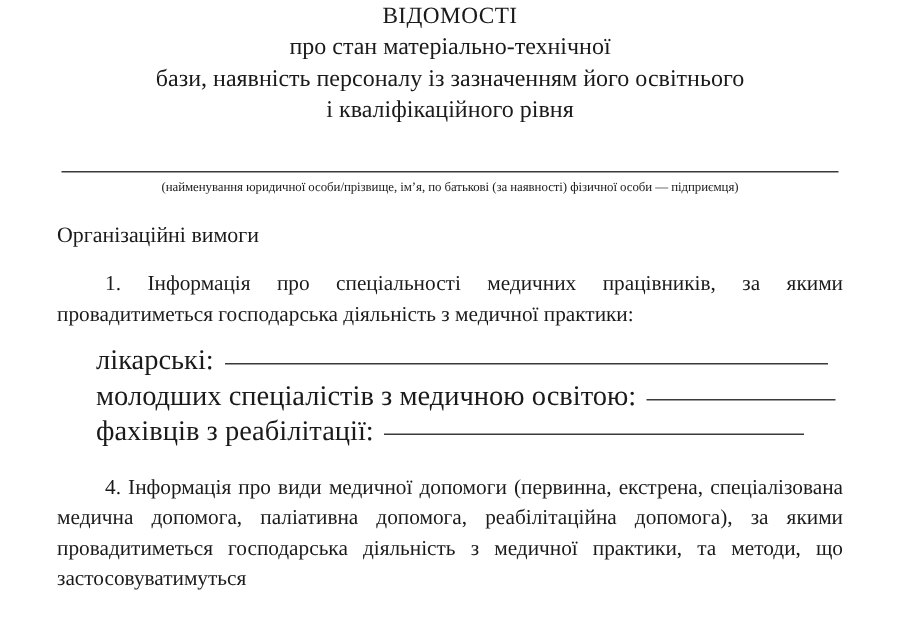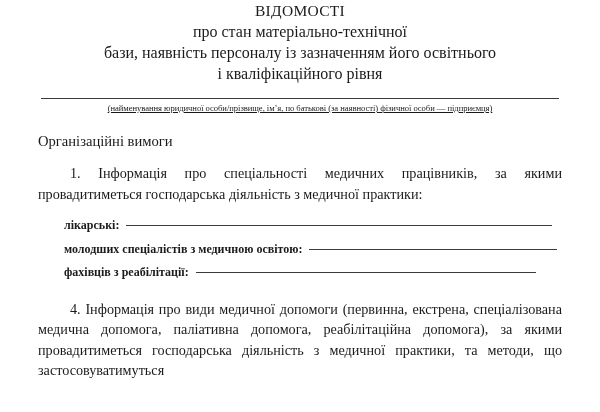--- a/index.html
+++ b/index.html
@@ -32,23 +32,22 @@
     line-height: 21px;
     letter-spacing: 0.3px;
   }
   .title-line {
     font-size: 16px;
     line-height: 21px;
   }
 
   
   .rule-wrap {
-    margin-top: 14px;
+    margin-top: 30px;
     padding: 0 3px;
-    text-decoration: underline;
   }
   .rule {
     height: 0;
     border-top: 1px solid #3a3a3a;
     width: 100%;
   }
   .caption {
     margin-top: 3px;
     text-align: center;
     font-size: 8.6px;
@@ -82,25 +81,24 @@
   .fields {
     margin-top: 11px;
     padding-left: 26px;
   }
   .field-row {
     display: flex;
     align-items: baseline;
     height: 23.5px;
   }
   .field-label {
-    font-size: 12px;
+    font-size: 19px;
     line-height: 20px;
     white-space: nowrap;
     flex: 0 0 auto;
-    font-weight: bold;
   }
   .field-line {
     flex: 1 1 auto;
     margin-left: 7px;
     height: 0;
     border-bottom: 1px solid #3a3a3a;
     position: relative;
     top: -3px;
   }
   .field-row[data-field="1"] .field-line { margin-right: 10px; }

